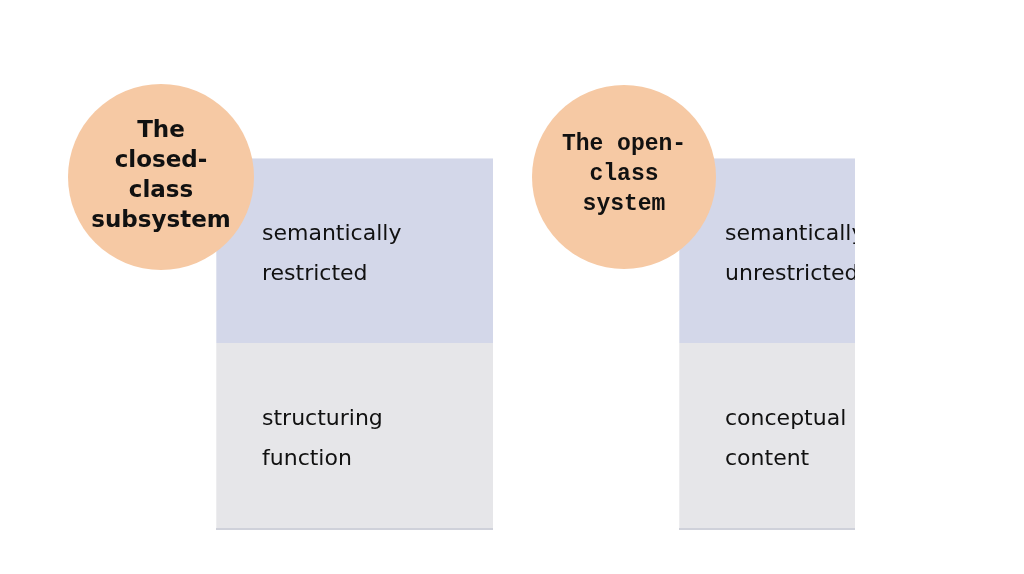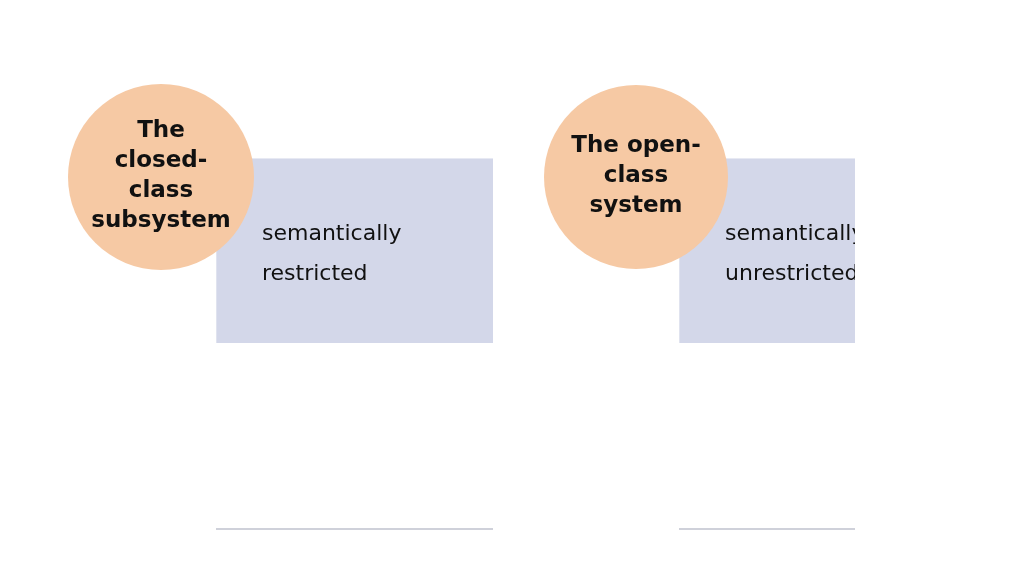--- a/index.html
+++ b/index.html
@@ -27,21 +27,21 @@
   }
   .circle .circle-text {
     font-weight: bold;
     font-size: 23px;
     line-height: 30px;
     color: var(--text-color, #111111);
     white-space: pre-line;
     transform: translateY(-3px);
   }
   .left-circle  { left: 68px;  top: 84px; width: 186px; height: 186px; }
-  .right-circle { left: 544px; top: 85px; width: 184px; height: 184px; }
+  .right-circle { left: 532px; top: 85px; width: 184px; height: 184px; font-family: Liberation Mono, monospace; }
 
   .box {
     position: absolute;
     top: 158px;
     width: 277px;
     height: 370px;
     z-index: 1;
     border-bottom: 2px solid #cfd1da;
     box-sizing: content-box;
   }
@@ -80,28 +80,36 @@
 closed-
 class
 subsystem</div>
   </div>
 
   <div class="box left-box">
     <div class="box-section top">
       <div class="box-text">semantically
 restricted</div>
     </div>
+    <div class="box-section bottom">
+      <div class="box-text">structuring
+function</div>
+    </div>
   </div>
 
   <div class="circle right-circle">
     <div class="circle-text">The open-
 class
 system</div>
   </div>
 
   <div class="box right-box">
     <div class="box-section top">
       <div class="box-text">semantically
 unrestricted</div>
     </div>
+    <div class="box-section bottom">
+      <div class="box-text">conceptual
+content</div>
+    </div>
   </div>
 
 </div>
 
 </body></html>

